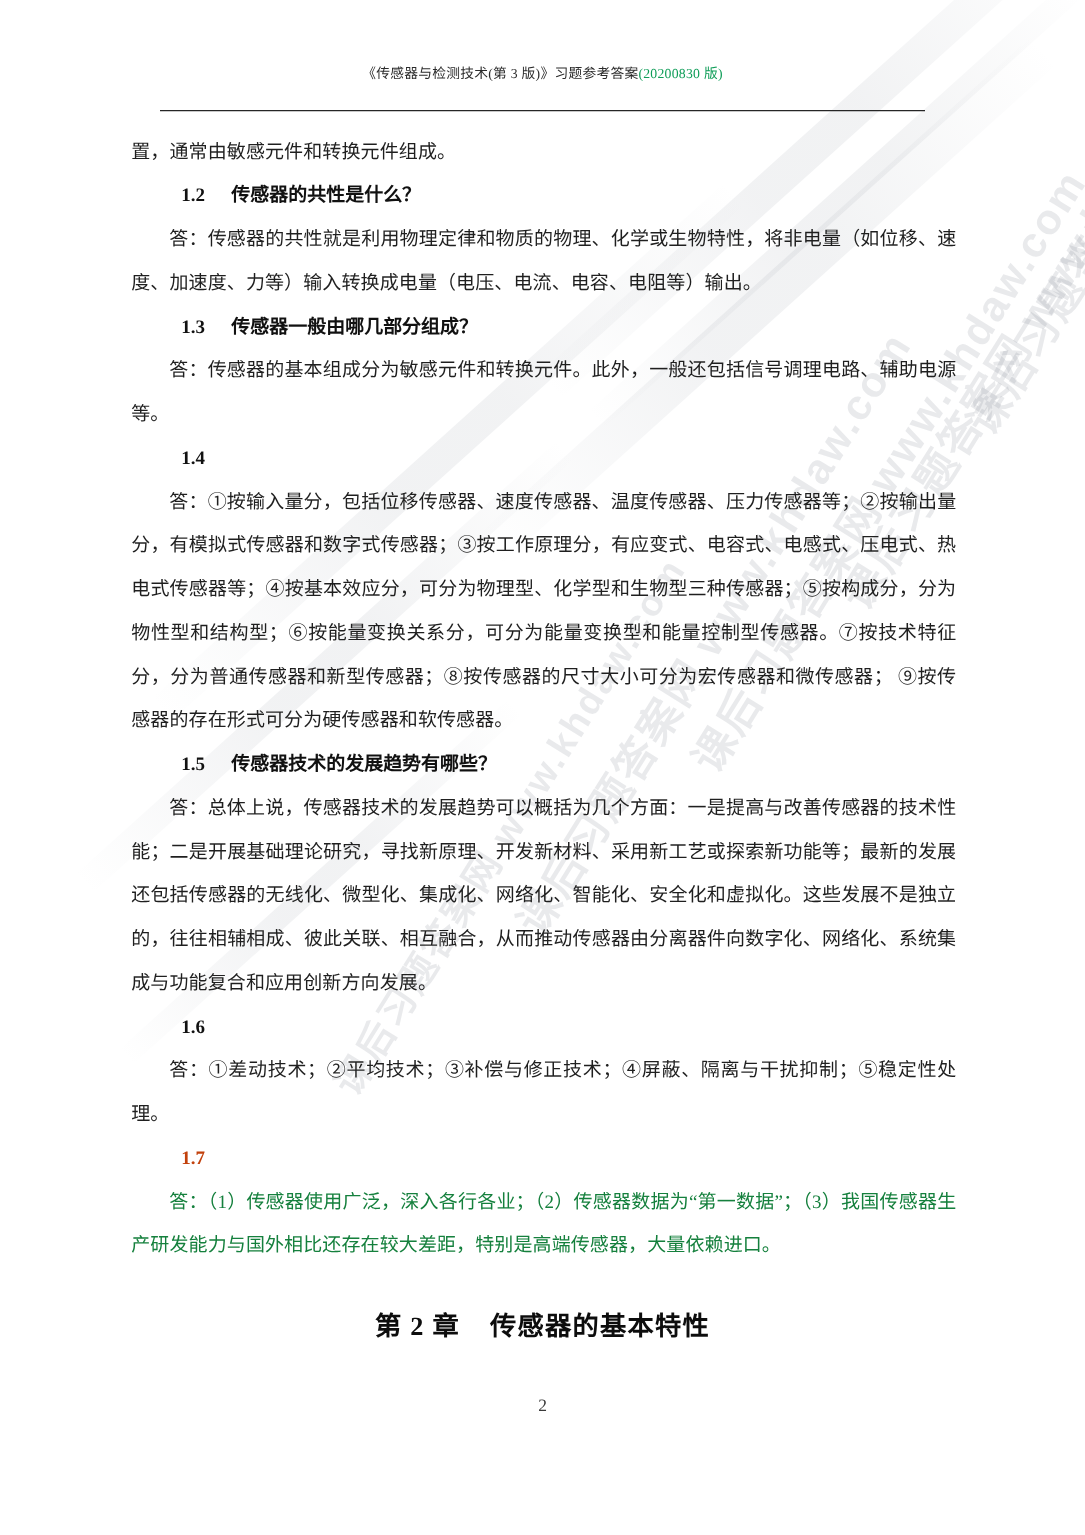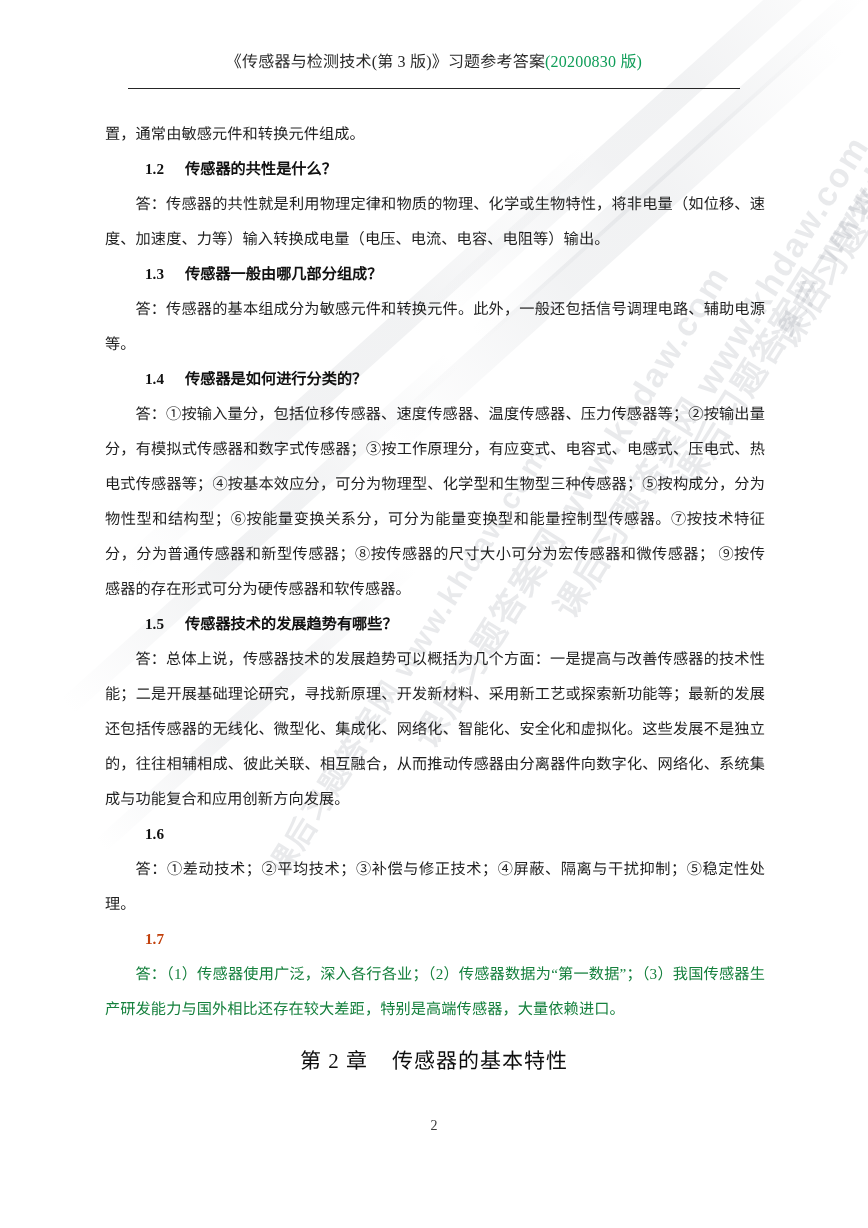--- a/index.html
+++ b/index.html
@@ -50,41 +50,41 @@
     z-index: 2;
   }
 
   
   .header {
     position: absolute;
     left: 0;
     right: 0;
     top: 52px;
     text-align: center;
-    font-size: 16px;
+    font-size: 11px;
     line-height: 1.3;
     letter-spacing: 0.2px;
   }
   .header .hdr-main { color: #2b2b2b; }
   .header .hdr-ver  { color: #0f9d58; }
 
   .header-rule {
     position: absolute;
     left: 128px;
     width: 612px;
     top: 88px;
     height: 0;
     border-top: 1.6px solid #262626;
   }
 
   
   .content {
     position: absolute;
     left: 105px;
-    top: 116px;
+    top: 104px;
     width: 660px;
   }
 
   .para {
     font-size: 15.2px;
     line-height: 35px;
     text-align: justify;
     text-justify: inter-ideograph;
     margin: 0;
     letter-spacing: 0.1px;
@@ -115,21 +115,21 @@
   .qhead.tight .qnum { min-width: 32px; }
 
   
   .chapter-title {
     position: absolute;
     left: 0;
     right: 0;
     top: 1044px;
     text-align: center;
     font-size: 21px;
-    font-weight: 400;
+    font-weight: 700;
     letter-spacing: 1px;
     color: #0d0d0d;
     font-family: "Liberation Sans", "DejaVu Sans", sans-serif;
   }
   .chapter-title .ch-num {
     font-family: "Liberation Serif", "DejaVu Serif", serif;
   }
   .chapter-title .ch-sep { display: inline-block; width: 24px; }
 
   
@@ -179,21 +179,20 @@
     <p class="para indent">答：传感器的共性就是利用物理定律和物质的物理、化学或生物特性，将非电量（如位移、速度、加速度、力等）输入转换成电量（电压、电流、电容、电阻等）输出。</p>
 
     <div class="qhead">
       <span class="qnum">1.3</span>
       <span class="qtext">传感器一般由哪几部分组成？</span>
     </div>
     <p class="para indent">答：传感器的基本组成分为敏感元件和转换元件。此外，一般还包括信号调理电路、辅助电源等。</p>
 
     <div class="qhead">
       <span class="qnum">1.4</span>
-      <span class="qtext">传感器是如何进行分类的？</span>
     </div>
     <p class="para indent">答：①按输入量分，包括位移传感器、速度传感器、温度传感器、压力传感器等；②按输出量分，有模拟式传感器和数字式传感器；③按工作原理分，有应变式、电容式、电感式、压电式、热电式传感器等；④按基本效应分，可分为物理型、化学型和生物型三种传感器；⑤按构成分，分为物性型和结构型；⑥按能量变换关系分，可分为能量变换型和能量控制型传感器。⑦按技术特征分，分为普通传感器和新型传感器；⑧按传感器的尺寸大小可分为宏传感器和微传感器； ⑨按传感器的存在形式可分为硬传感器和软传感器。</p>
 
     <div class="qhead">
       <span class="qnum">1.5</span>
       <span class="qtext">传感器技术的发展趋势有哪些？</span>
     </div>
     <p class="para indent">答：总体上说，传感器技术的发展趋势可以概括为几个方面：一是提高与改善传感器的技术性能；二是开展基础理论研究，寻找新原理、开发新材料、采用新工艺或探索新功能等；最新的发展还包括传感器的无线化、微型化、集成化、网络化、智能化、安全化和虚拟化。这些发展不是独立的，往往相辅相成、彼此关联、相互融合，从而推动传感器由分离器件向数字化、网络化、系统集成与功能复合和应用创新方向发展。</p>
 
     <div class="qhead">

